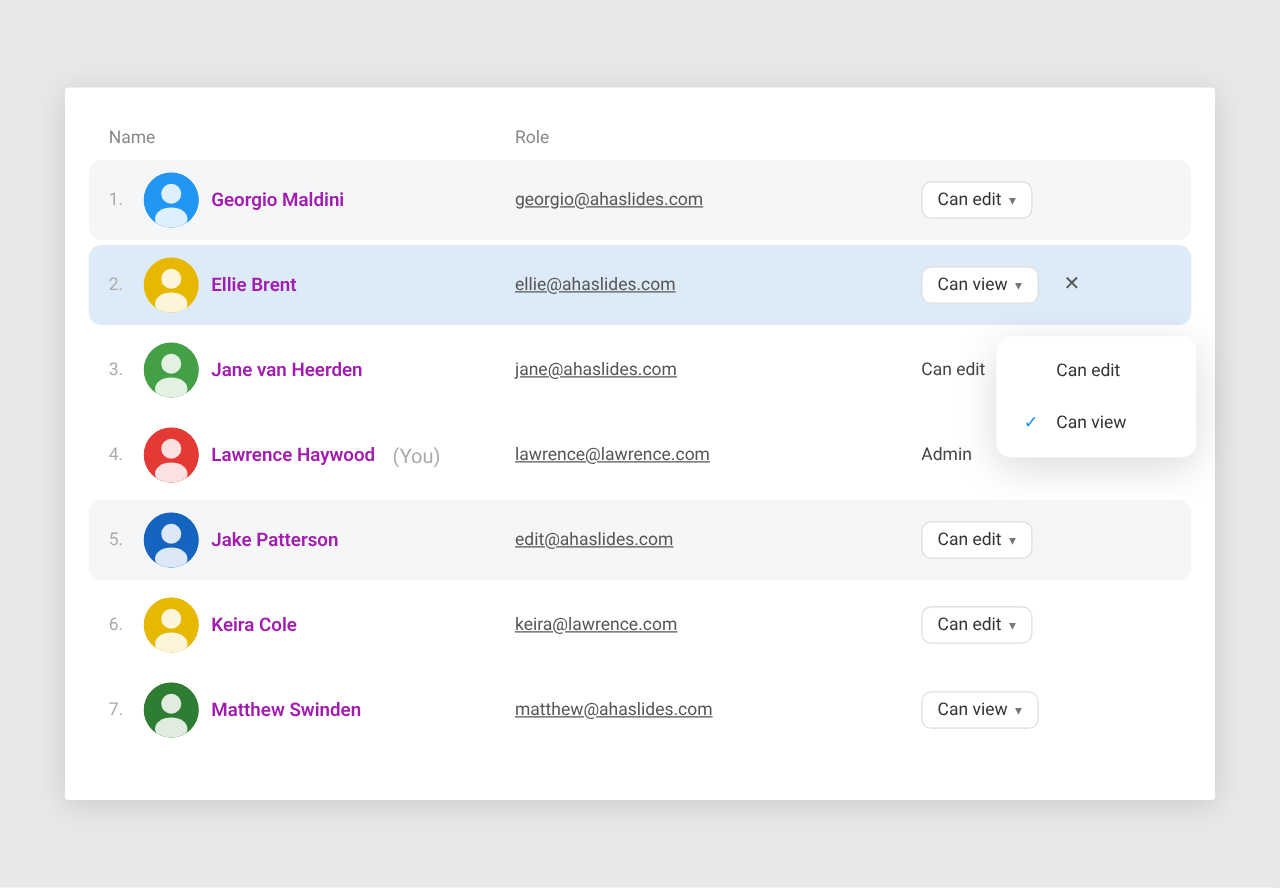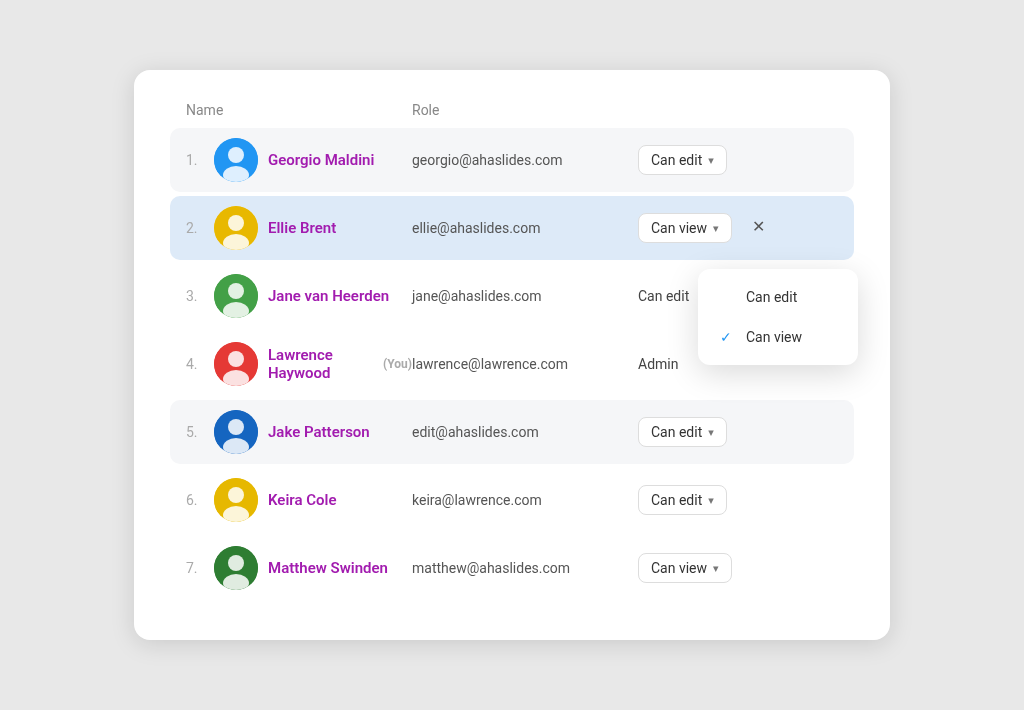--- a/index.html
+++ b/index.html
@@ -6,24 +6,24 @@
     body {
       background: #e8e8e8;
       display: flex;
       align-items: center;
       justify-content: center;
       min-height: 100vh;
       font-family: -apple-system, BlinkMacSystemFont, 'Segoe UI', Roboto, sans-serif;
     }
     .card {
       background: #fff;
-      border-radius: 16px;
+      border-radius: 3px;
       box-shadow: 0 4px 24px rgba(0,0,0,0.13);
-      width: 756px;
-      padding: 32px 36px 36px;
+      width: 920px;
+      padding: 32px 19px 36px;
       position: relative;
     }
     .table-header {
       display: grid;
       grid-template-columns: 1fr 1fr 200px;
       padding: 0 16px 10px 16px;
       border-bottom: none;
     }
     .table-header span {
       font-size: 14px;
@@ -59,41 +59,42 @@
     .row-number {
       color: #aaa;
       font-size: 14px;
       min-width: 18px;
     }
     .name-text {
       font-weight: 600;
       color: #a21caf;
     }
     .you-badge {
-      font-size: 12px;
+      font-size: 16px;
       color: #aaa;
-      font-weight: 700;
+      font-weight: 400;
       margin-left: 4px;
     }
     .avatar {
       width: 44px;
       height: 44px;
       border-radius: 50%;
       overflow: hidden;
       flex-shrink: 0;
       display: flex;
       align-items: center;
       justify-content: center;
       font-size: 18px;
       color: #fff;
       font-weight: 700;
     }
     .email-cell {
       font-size: 14px;
       color: #555;
+      text-decoration: underline;
     }
     .role-cell {
       display: flex;
       gap: 8px;
       font-size: 14px;
       color: #444;
       position: relative;
     }
     .role-dropdown {
       display: flex;

